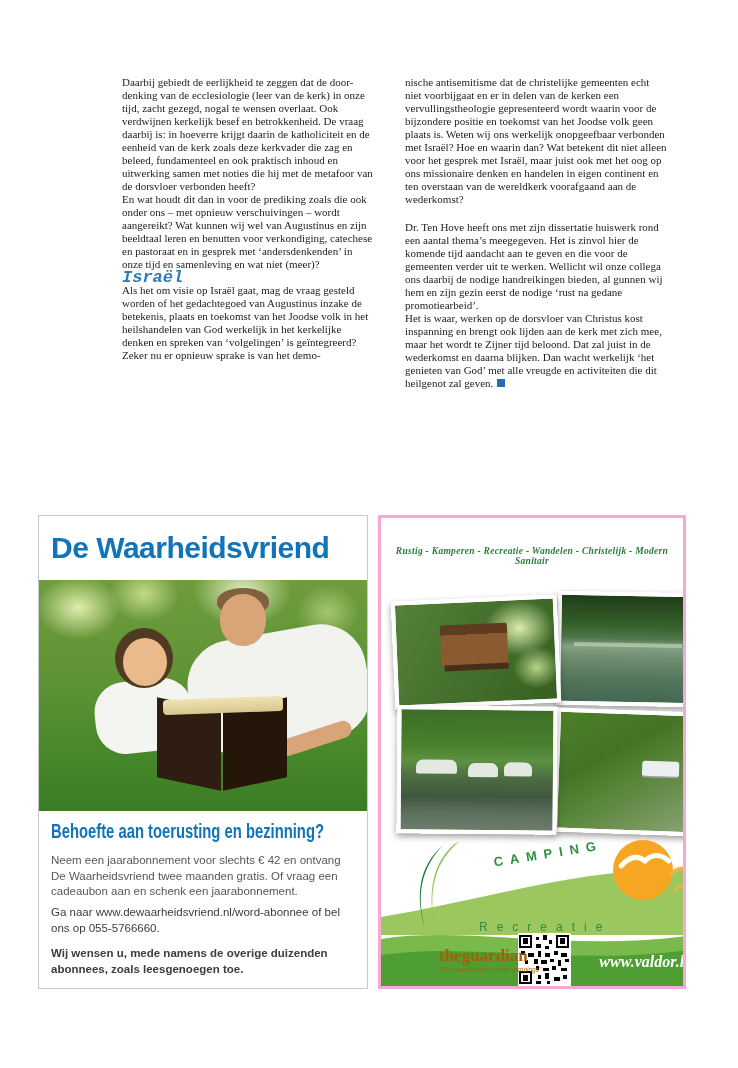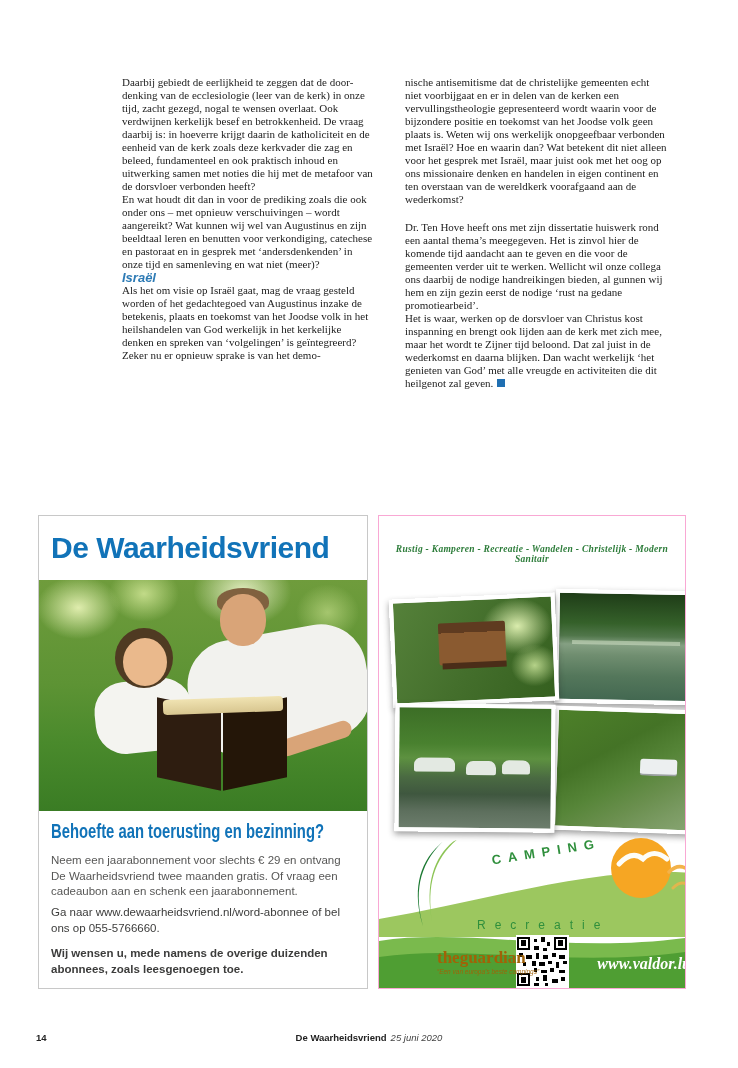--- a/index.html
+++ b/index.html
@@ -6,22 +6,22 @@
   .page{position:relative;width:738px;height:1068px;background:#ffffff;margin:0 auto;overflow:hidden;
         font-family:"Liberation Sans",sans-serif;}
 
   
   .col{position:absolute;top:76px;font-family:"Liberation Serif",serif;font-size:11px;
        line-height:13px;color:#1c1c1c;text-align:left;}
   .col-left{left:122px;width:252px;}
   .col-right{left:405px;width:262px;}
   .col p{margin:0;}
   .gap{margin-top:15px !important;}
-  .sec-head{margin-top:15px;color:#2e7bb5;font-family:Liberation Sans, sans-serif;
-            font-style:italic;font-weight:bold;font-size:13px;}
+  .sec-head{margin-top:15px;color:#2e7bb5;font-family:Liberation Mono, monospace;
+            font-style:italic;font-weight:bold;font-size:17px;}
   .endmark{display:inline-block;width:8px;height:8px;background:#1f6fb2;margin-left:4px;vertical-align:baseline;}
 
   
   .portrait{position:absolute;left:36px;top:322px;width:72px;}
   .port-photo{position:relative;width:72px;height:106px;overflow:hidden;
     background:linear-gradient(100deg,#b69468 0%,#9a7a50 25%,#6b4e34 55%,#432f1e 100%);}
   .port-books{position:absolute;right:0;top:0;width:24px;height:100%;opacity:.85;
     background:repeating-linear-gradient(90deg,#5a3a24 0 4px,#7a5232 4px 7px,#3a2414 7px 10px);}
   .port-hair{position:absolute;left:12px;top:5px;width:50px;height:30px;background:#d6d2ca;
     border-radius:50% 50% 35% 35%;}
@@ -69,21 +69,21 @@
     border-radius:9px;transform:rotate(-18deg);}
   .adl-headline{position:absolute;left:12px;top:304px;color:#1173b8;font-weight:bold;font-size:20px;
     white-space:nowrap;transform:scaleX(.74);transform-origin:0 50%;}
   .adl-text{position:absolute;left:12px;width:304px;font-size:11.5px;line-height:15.5px;color:#575756;}
   .adl-body{top:337px;}
   .adl-cta{top:389px;font-weight:normal;color:#3c3c3b;}
   .adl-closing{top:430px;font-weight:bold;color:#3c3c3b;}
 
   
   .ad-right{position:absolute;left:378px;top:515px;width:308px;height:474px;background:#fff;
-    border:1px solid #f9a8d4;box-sizing:border-box;overflow:hidden;}
+    border:3px solid #f9a8d4;box-sizing:border-box;overflow:hidden;}
   .adr-tagline{position:absolute;left:0;top:28px;width:100%;text-align:center;
     font-family:"Liberation Serif",serif;font-style:italic;font-weight:bold;font-size:9.5px;
     letter-spacing:.3px;color:#2e7d3b;}
   .collage{position:absolute;left:0;top:66px;width:326px;height:255px;}
   .ph{position:absolute;border:4px solid #ffffff;box-shadow:0 3px 6px rgba(40,40,40,.45);overflow:hidden;}
   .ph1{left:12px;top:14px;width:158px;height:100px;transform:rotate(-2.5deg);z-index:2;
     background:
       radial-gradient(50px 40px at 78% 28%,rgba(226,243,180,.95),rgba(226,243,180,0) 70%),
       radial-gradient(34px 30px at 88% 68%,rgba(212,237,162,.8),transparent 70%),
       linear-gradient(120deg,#55813a 0%,#446f2c 50%,#35601f 100%);}
@@ -157,21 +157,21 @@
       <div class="girl-hair"></div>
       <div class="girl-head"></div>
       <div class="arm"></div>
       <div class="book">
         <div class="book-left"></div>
         <div class="book-right"></div>
         <div class="book-pages"></div>
       </div>
     </div>
     <div class="adl-headline">Behoefte aan toerusting en bezinning?</div>
-    <div class="adl-text adl-body">Neem een jaarabonnement voor slechts € 29 en ontvang De Waarheidsvriend twee maanden gratis. Of vraag een cadeau­bon aan en schenk een jaarabonnement.</div>
+    <div class="adl-text adl-body">Neem een jaarabonnement voor slechts € 42 en ontvang De Waarheidsvriend twee maanden gratis. Of vraag een cadeau­bon aan en schenk een jaarabonnement.</div>
     <div class="adl-text adl-cta">Ga naar www.dewaarheidsvriend.nl/word-abonnee of bel ons op 055-5766660.</div>
     <div class="adl-text adl-closing">Wij wensen u, mede namens de overige duizenden abonnees, zoals leesgenoegen toe.</div>
   </div>
 
   <div class="ad-right">
     <div class="adr-tagline">Rustig - Kamperen - Recreatie - Wandelen - Christelijk - Modern Sanitair</div>
 
     <div class="collage">
       <div class="ph ph1">
         <div class="cabin"></div>
@@ -254,20 +254,14 @@
           <rect x="16" y="26" width="2" height="2" fill="#000"></rect>
       </svg>
       <div class="guardian">
         <div class="guardian-word">theguardian</div>
         <div class="guardian-quote">“Een van europa’s beste campings”</div>
       </div>
       <div class="website">www.valdor.lu</div>
     </div>
   </div>
 
-  <div class="footer">
-    <div class="pagenum">14</div>
-    <div class="foot-center">
-      <span class="foot-mag">De Waarheidsvriend</span><span class="foot-date">25 juni 2020</span>
-    </div>
-  </div>
 
 </div>
 
 </body></html>

